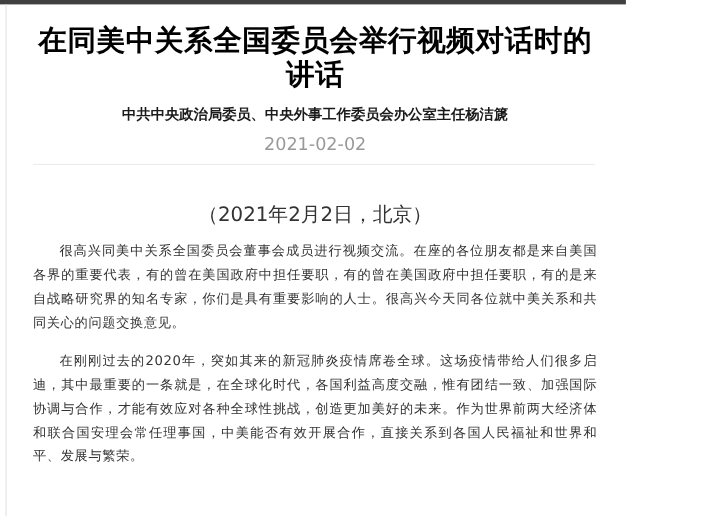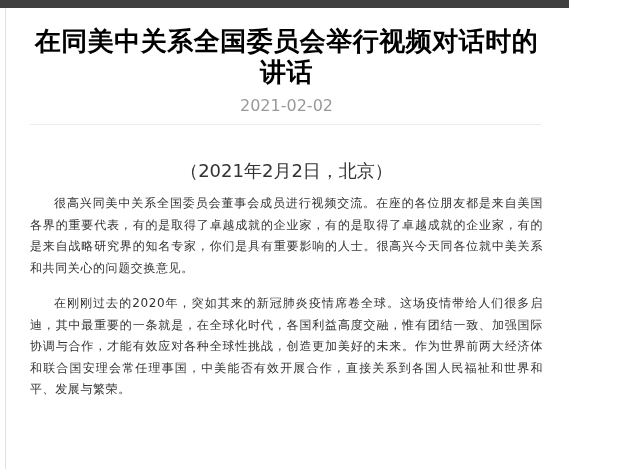--- a/index.html
+++ b/index.html
@@ -11,21 +11,21 @@
     width: 640px;
     height: 469px;
     overflow: hidden;
     font-family: "DejaVu Sans", "Liberation Sans", sans-serif;
   }
   .page {
     position: relative;
     width: 569px;
     height: 469px;
     background: #ffffff;
-    border-top: 8px solid #404040;
+    border-top: 4px solid #404040;
     box-sizing: border-box;
   }
   .left-rule {
     position: absolute;
     left: 5px;
     top: 0;
     bottom: 0;
     width: 1px;
     background: #e2e2e2;
   }
@@ -93,27 +93,28 @@
 </style>
 </head>
 <body>
 
 <div class="page">
   <div class="left-rule"></div>
   <div class="content">
 
     <header>
       <h1 class="title">在同美中关系全国委员会举行视频对话时的讲话</h1>
+      <div class="author">中共中央政治局委员、中央外事工作委员会办公室主任杨洁篪</div>
       <div class="pubdate">2021-02-02</div>
     </header>
 
     <hr class="divider">
 
     <article>
       <p class="dateline">（2021年2月2日，北京）</p>
       <div id="paragraphs">
-          <p class="para">很高兴同美中关系全国委员会董事会成员进行视频交流。在座的各位朋友都是来自美国各界的重要代表，有的是取得了卓越成就的企业家，有的是取得了卓越成就的企业家，有的是来自战略研究界的知名专家，你们是具有重要影响的人士。很高兴今天同各位就中美关系和共同关心的问题交换意见。</p>
+          <p class="para">很高兴同美中关系全国委员会董事会成员进行视频交流。在座的各位朋友都是来自美国各界的重要代表，有的曾在美国政府中担任要职，有的曾在美国政府中担任要职，有的是来自战略研究界的知名专家，你们是具有重要影响的人士。很高兴今天同各位就中美关系和共同关心的问题交换意见。</p>
           <p class="para">在刚刚过去的2020年，突如其来的新冠肺炎疫情席卷全球。这场疫情带给人们很多启迪，其中最重要的一条就是，在全球化时代，各国利益高度交融，惟有团结一致、加强国际协调与合作，才能有效应对各种全球性挑战，创造更加美好的未来。作为世界前两大经济体和联合国安理会常任理事国，中美能否有效开展合作，直接关系到各国人民福祉和世界和平、发展与繁荣。</p>
         </div>
     </article>
 
   </div>
 </div>
 
 </body></html>

